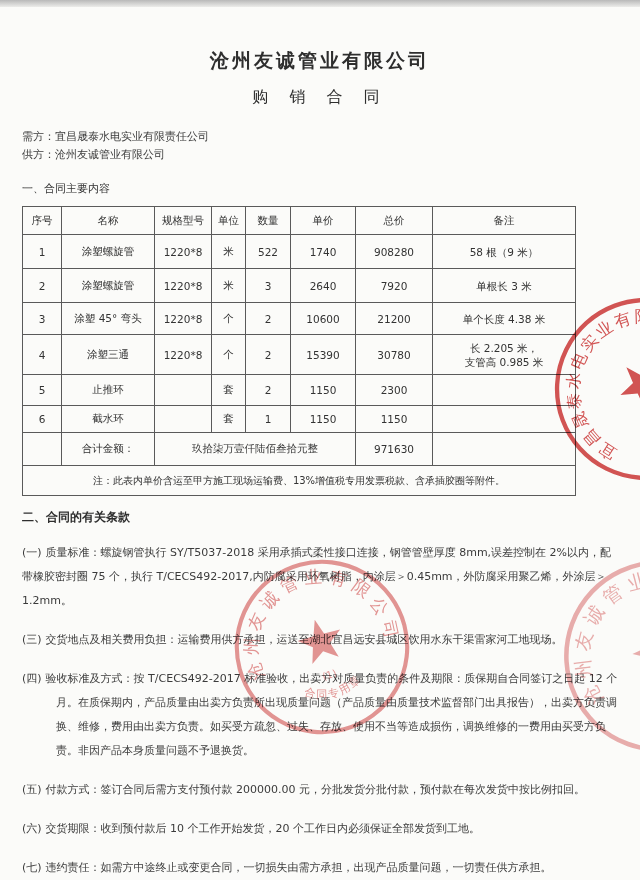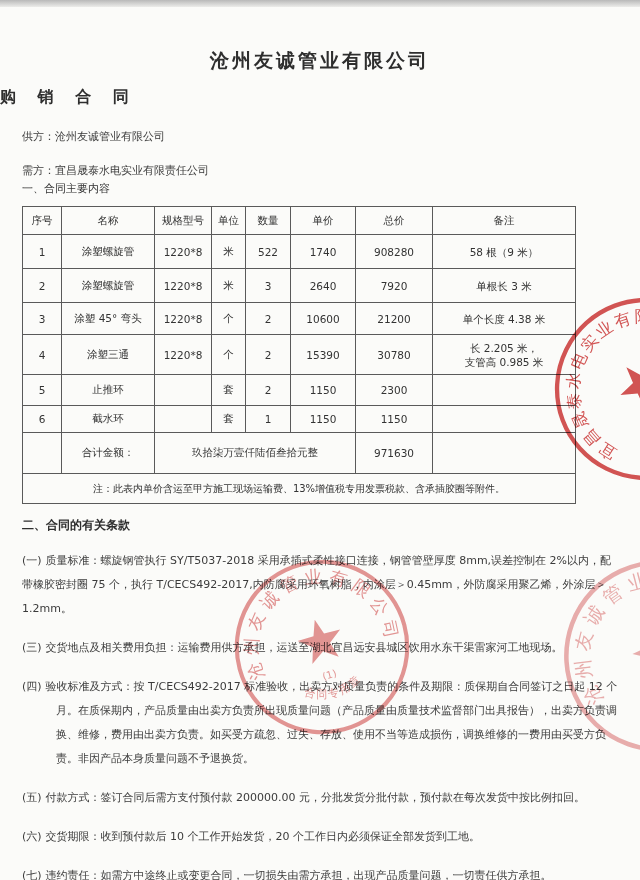--- a/index.html
+++ b/index.html
@@ -14,22 +14,22 @@
   .page{position:absolute;inset:0;overflow:hidden;}
   .scan-edge-top{
     position:absolute;top:0;left:0;right:0;height:7px;
     background:linear-gradient(#b9b9b9,#ececea);
   }
   .doc-company{
     margin:48px 0 0 0;text-align:center;
     font-size:19px;font-weight:600;letter-spacing:3px;color:#2e2e2e;
   }
   .doc-title{
-    margin:13px 0 0 0;text-align:left;
-    font-size:16px;font-weight:700;letter-spacing:8px;color:#2e2e2e;
+    margin:13px 0 0 0;text-align:center;
+    font-size:16px;font-weight:400;letter-spacing:8px;color:#2e2e2e;
   }
   .header-info{position:relative;margin:16px 22px 0 22px;height:74px;font-size:11px;}
   .parties{position:absolute;left:0;top:6px;line-height:14px;}
   .party-line{margin:0 0 20px 0;}
   .section1-heading{margin:0;font-size:11px;color:#333;}
   .meta{position:absolute;left:393px;top:0;line-height:20px;font-size:10.5px;white-space:nowrap;}
   .meta div{height:20px;}
   table.items{
     margin:8px 0 0 22px;border-collapse:collapse;table-layout:fixed;
     width:553px;font-size:10.5px;color:#333;
@@ -37,21 +37,21 @@
   table.items td,table.items th{
     border:1px solid #5a5a5a;text-align:center;vertical-align:middle;
     font-weight:normal;padding:1px 2px;overflow:hidden;
   }
   tr.hrow{height:28px;}
   tr.r0,tr.r1{height:34px;}
   tr.r2{height:32px;}
   tr.r3{height:40px;}
   tr.r4{height:31px;}
   tr.r5{height:27px;}
-  tr.trow{height:41px;}
+  tr.trow{height:33px;}
   tr.nrow{height:30px;}
   td.remark{white-space:pre-line;line-height:14px;}
   td.note-cell{text-align:left;padding-left:4px;font-size:10px;}
   .attachment-line{margin:14px 22px 0 22px;font-size:11px;}
   .section2-heading{margin:13px 22px 0 22px;font-size:12px;font-weight:600;color:#2e2e2e;}
   .clauses{margin:8px 22px 0 22px;font-size:11px;line-height:24px;}
   .clauses p{margin:15px 0 0 0;}
   .clauses p.hang{padding-left:34px;text-indent:-34px;}
   .cno{margin-right:4px;}
   .stamp{
@@ -67,22 +67,22 @@
 <body>
 
 <div class="page">
   <div class="scan-edge-top"></div>
 
   <h1 class="doc-company">沧州友诚管业有限公司</h1>
   <h2 class="doc-title">购 销 合 同</h2>
 
   <div class="header-info">
     <div class="parties">
+      <p class="party-line" style="margin-bottom:4px"><span>需方：</span><span>宜昌晟泰水电实业有限责任公司</span></p>
       <p class="party-line"><span>供方：</span><span>沧州友诚管业有限公司</span></p>
-      <p class="party-line" style="margin-bottom:4px"><span>需方：</span><span>宜昌晟泰水电实业有限责任公司</span></p>
       <p class="section1-heading">一、合同主要内容</p>
     </div>
   </div>
 
   <table class="items">
     <colgroup>
       <col style="width:39px">
         <col style="width:93px">
         <col style="width:57px">
         <col style="width:34px">

